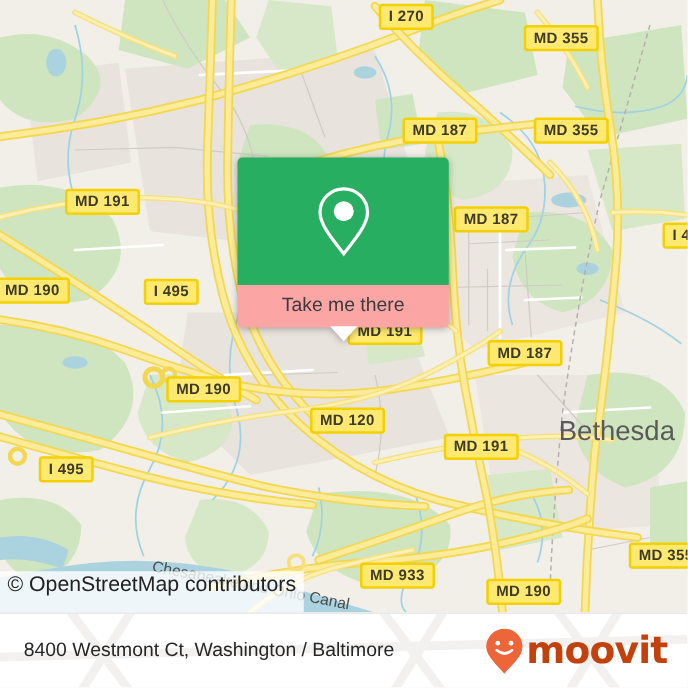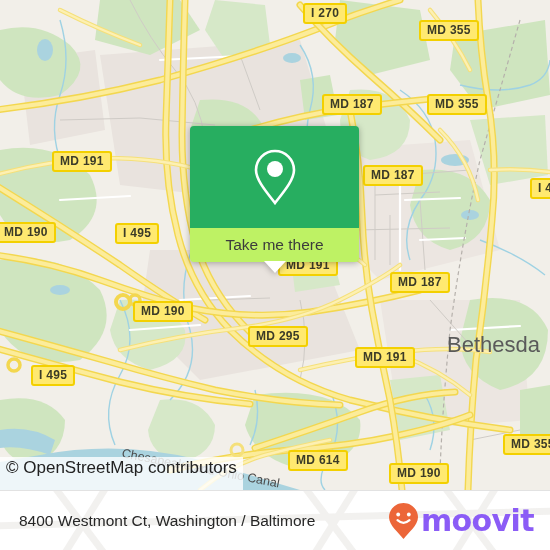--- a/index.html
+++ b/index.html
@@ -98,21 +98,21 @@
   #callout-top {
     height: 102px;
     background: #27ae60;
     border-radius: 4px 4px 0 0;
     display: flex;
     align-items: center;
     justify-content: center;
   }
   #callout-bottom {
     height: 34px;
-    background: #bef264;
+    background: #fca5a5;
     border-radius: 0 0 4px 4px;
     display: flex;
     align-items: center;
     justify-content: center;
     position: relative;
   }
   #callout-label {
     color: #3c3c3c;
     font-size: 15.5px;
     font-family: "Liberation Sans", sans-serif;
@@ -160,21 +160,21 @@
     white-space: nowrap;
     z-index: 2;
   }
   #brand {
     position: relative;
     display: flex;
     align-items: center;
     z-index: 2;
   }
   #brand-wordmark {
-    color: #8b5cf6;
+    color: #c2410c;
     font-size: 30px;
     font-weight: bold;
     letter-spacing: -0.6px;
     font-family: "DejaVu Sans", sans-serif;
     line-height: 30px;
     margin-left: 1px;
   }
 </style>
 </head>
 <body>
@@ -346,25 +346,25 @@
         <div class="shield" style="left: 322px; top: 94px;">MD 187</div>
         <div class="shield" style="left: 427px; top: 94px;">MD 355</div>
         <div class="shield" style="left: 52px; top: 151px;">MD 191</div>
         <div class="shield" style="left: 363px; top: 165px;">MD 187</div>
         <div class="shield" style="left: 530px; top: 178px;">I 4</div>
         <div class="shield" style="left: -4px; top: 222px;">MD 190</div>
         <div class="shield" style="left: 115px; top: 223px;">I 495</div>
         <div class="shield behind" style="left: 278px; top: 255px;">MD 191</div>
         <div class="shield" style="left: 390px; top: 272px;">MD 187</div>
         <div class="shield" style="left: 133px; top: 301px;">MD 190</div>
-        <div class="shield" style="left: 248px; top: 326px;">MD 295</div>
+        <div class="shield" style="left: 248px; top: 326px;">MD 120</div>
         <div class="shield" style="left: 355px; top: 347px;">MD 191</div>
         <div class="shield" style="left: 31px; top: 365px;">I 495</div>
         <div class="shield" style="left: 503px; top: 434px;">MD 355</div>
-        <div class="shield" style="left: 288px; top: 450px;">MD 614</div>
+        <div class="shield" style="left: 288px; top: 450px;">MD 933</div>
         <div class="shield" style="left: 389px; top: 463px;">MD 190</div>
       </div>
 
     <div id="city-labels">
         <div class="city-label" style="left: 447px; top: 332px;">Bethesda</div>
       </div>
 
     <div id="waterway-labels">
         <div class="canal-label" style="left: 122px; top: 446px; transform: rotate(11deg); transform-origin: left center;">Chesapeake and Ohio Canal</div>
       </div>

